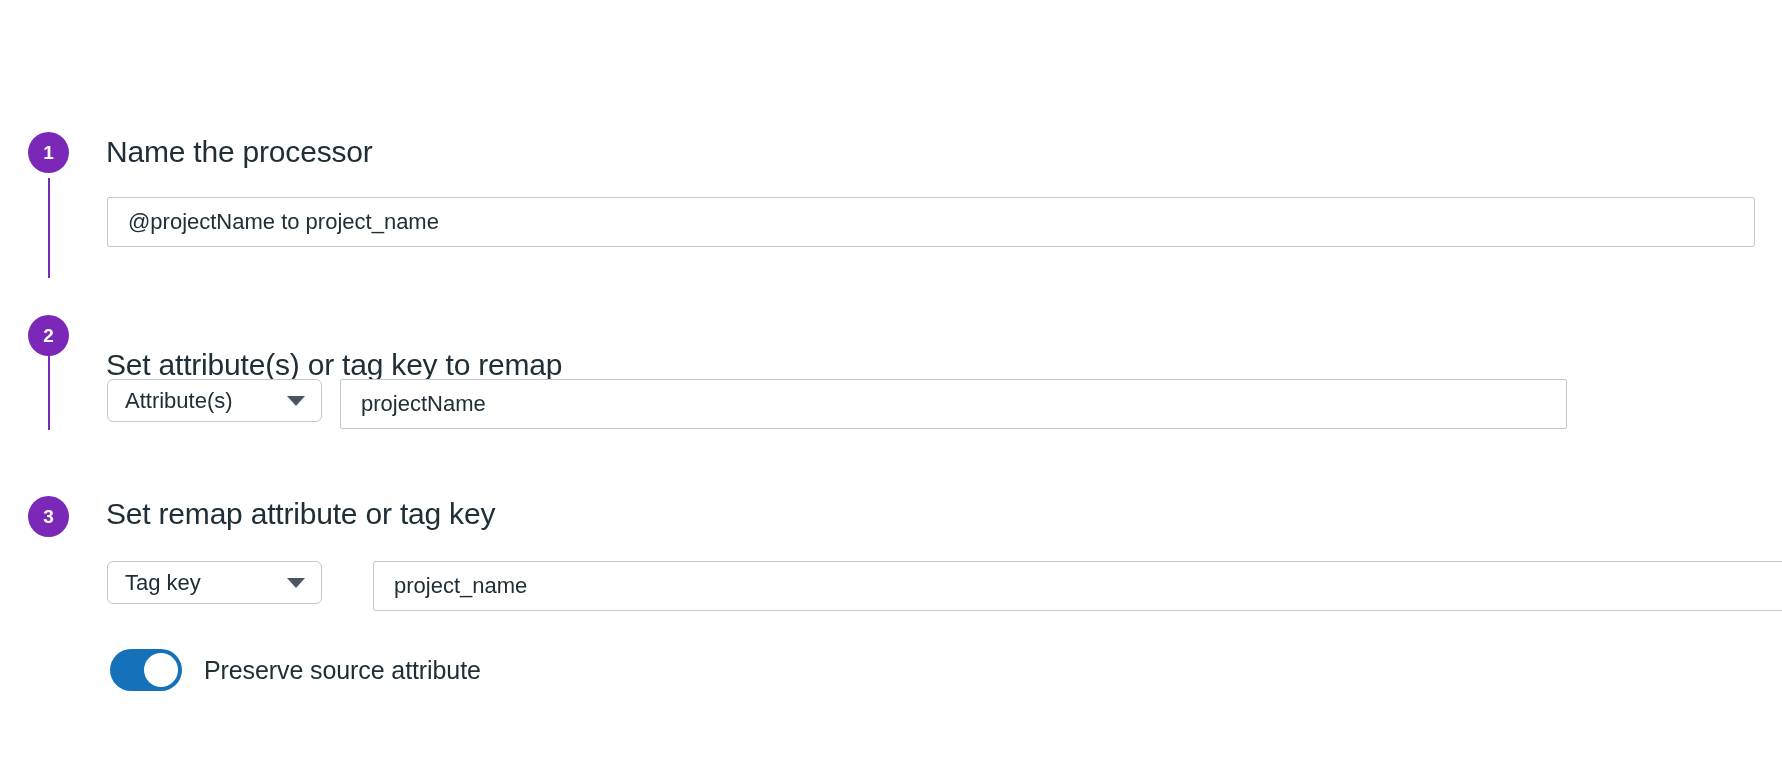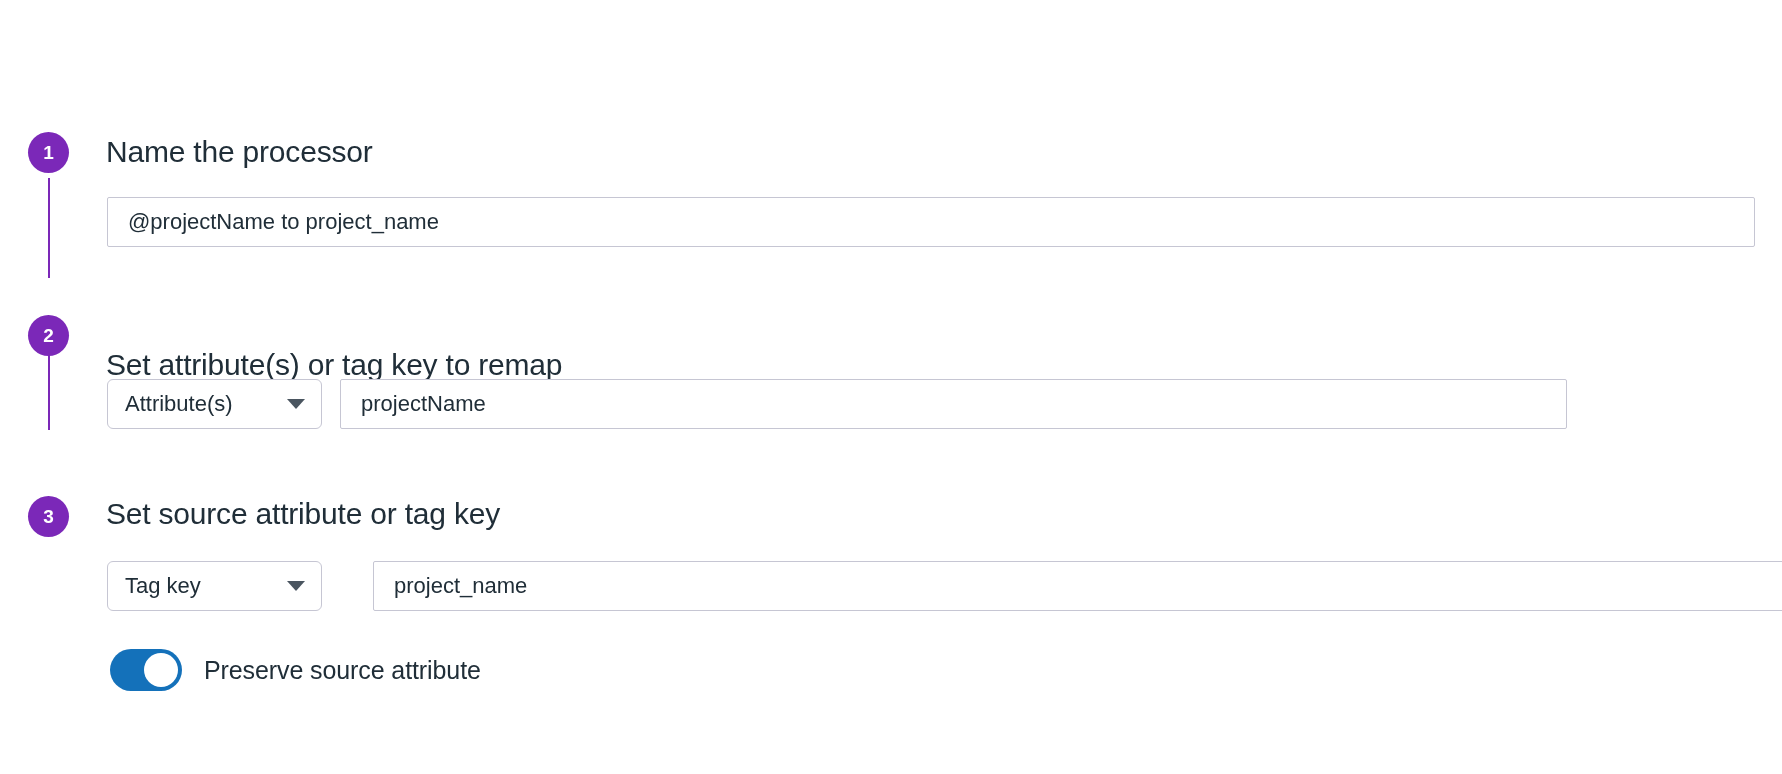--- a/index.html
+++ b/index.html
@@ -135,21 +135,21 @@
     font-family: "Liberation Sans", "DejaVu Sans", sans-serif;
     font-size: 22px;
     color: #202e38;
     padding: 0 20px;
     outline: none;
   }
   .text-input::placeholder { color: #8e8e9c; }
 
   .select-box {
     position: absolute;
-    height: 50px;
+    height: 43px;
     border: 1px solid #c6c6d3;
     border-radius: 6px;
     background: #ffffff;
     box-sizing: border-box;
     display: flex;
     align-items: center;
     justify-content: space-between;
     padding: 0 16px 0 17px;
     cursor: pointer;
     user-select: none;
@@ -224,21 +224,21 @@
       <div class="step-title" style="top:293px;margin-top:45px;">Set attribute(s) or tag key to remap</div>
       <div class="select-box" style="left:107px; top:369px; width:215px;">
         <span class="select-label">Attribute(s)</span>
         <span class="caret"></span>
       </div>
       <input class="text-input" type="text" style="left: 340px; top: 369px; width: 1227px;" value="projectName">
     </div>
 
     <div class="step">
       <div class="step-badge" style="top:476px;">3</div>
-      <div class="step-title" style="top:477px;">Set source attribute or tag key</div>
+      <div class="step-title" style="top:477px;">Set remap attribute or tag key</div>
       <div class="select-box" style="left:107px; top:541px; width:215px;text-align:center;">
         <span class="select-label">Tag key</span>
         <span class="caret"></span>
       </div>
       <input class="text-input" type="text" style="left: 340px; top: 541px; width: 1415px; margin-left: 33px;" value="project_name">
 
       <div class="toggle-row" style="left:110px; top:629px;">
         <div class="toggle on">
           <div class="knob"></div>
         </div>

